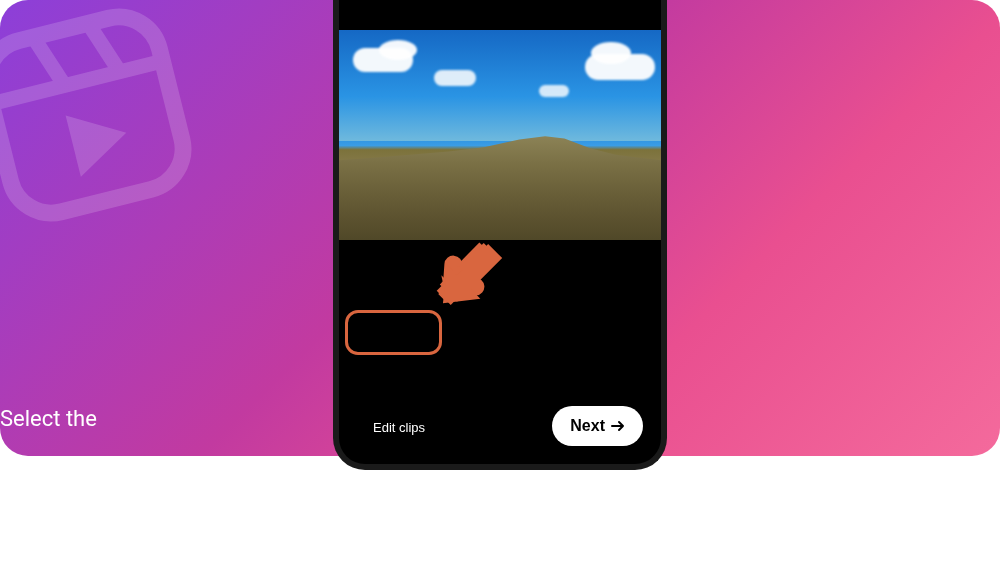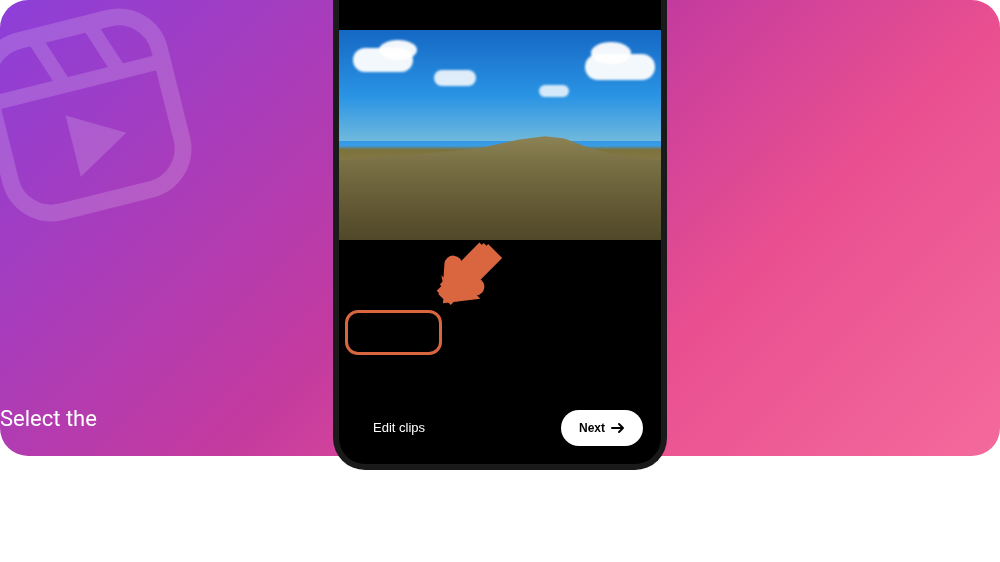--- a/index.html
+++ b/index.html
@@ -72,21 +72,21 @@
     }
     .next-btn {
       position: absolute;
       right: 18px;
       bottom: 18px;
       background: #fff;
       color: #000;
       border: none;
       padding: 11px 18px;
       border-radius: 20px;
-      font-size: 12px;
+      font-size: 16px;
       font-weight: 600;
       cursor: pointer;
       display: flex;
       align-items: center;
       gap: 6px;
     }
     .arrow-right { display: inline-flex; }
     .highlight-box {
       position: absolute;
       left: 345px;

